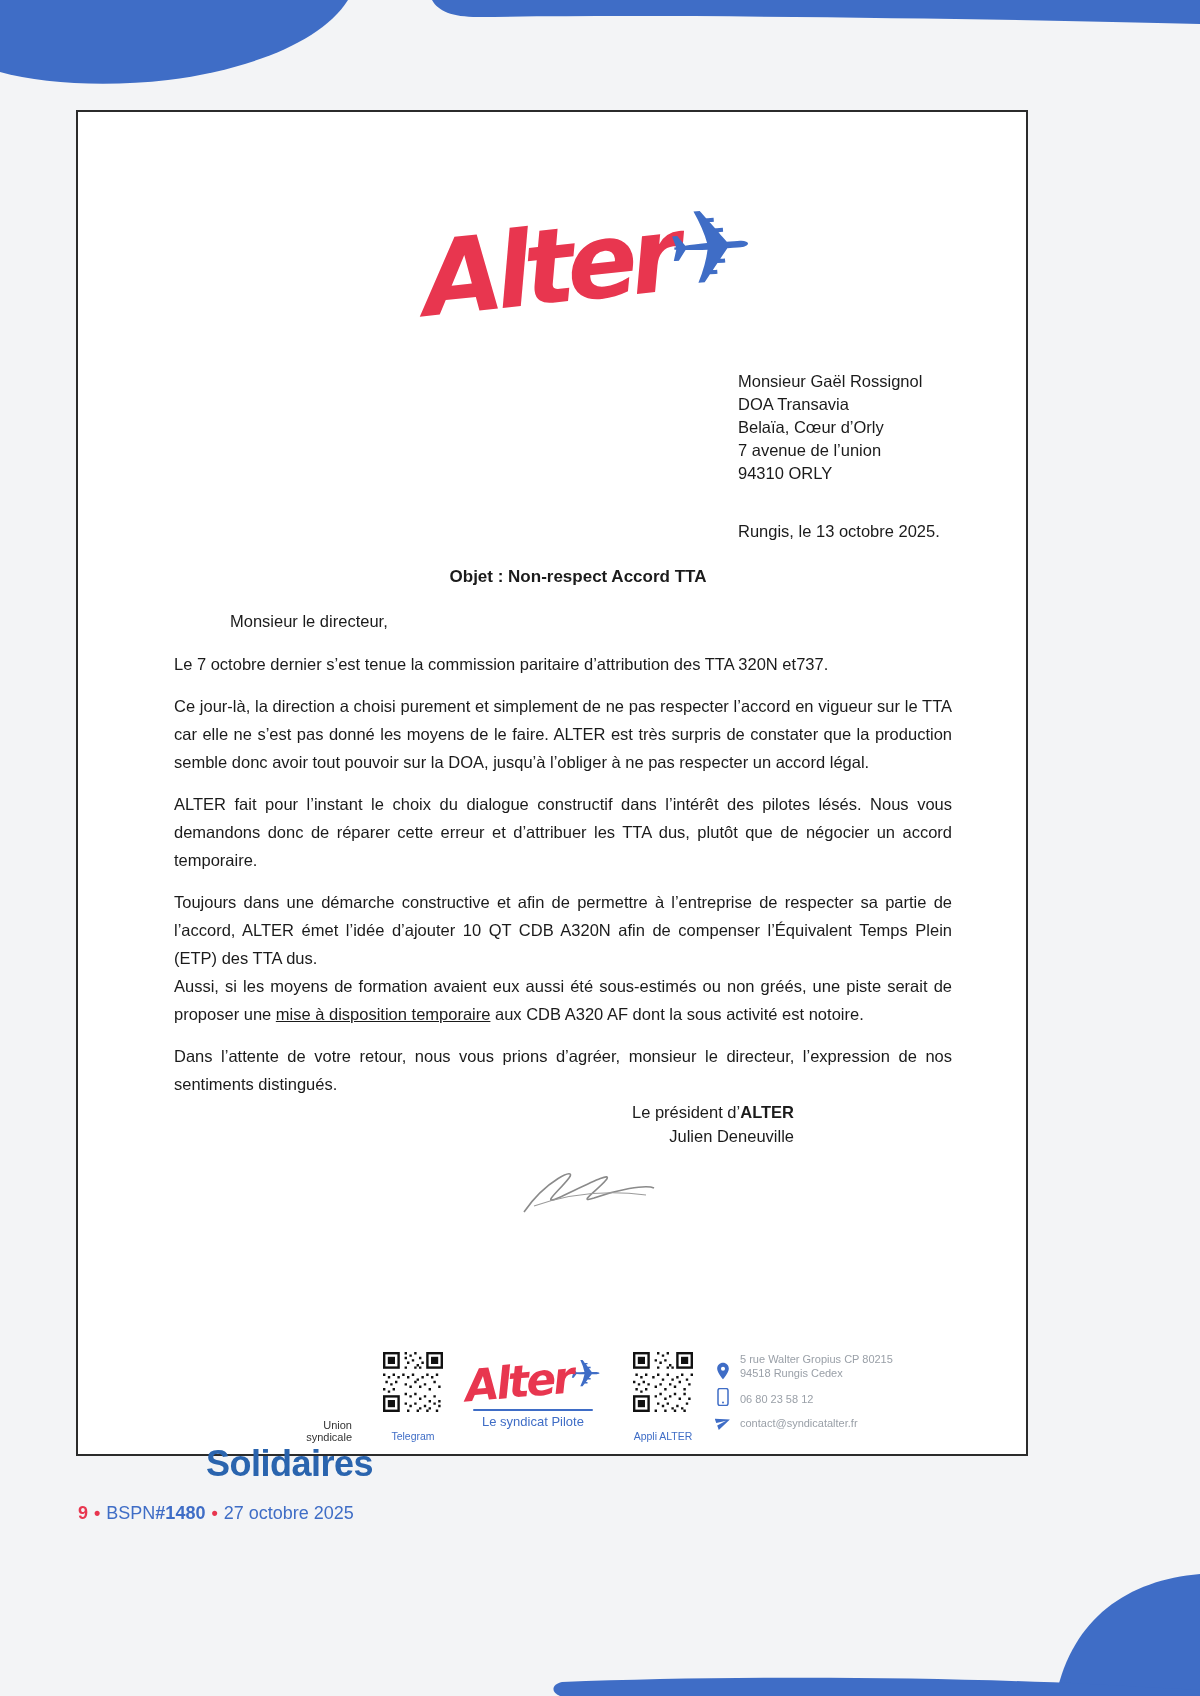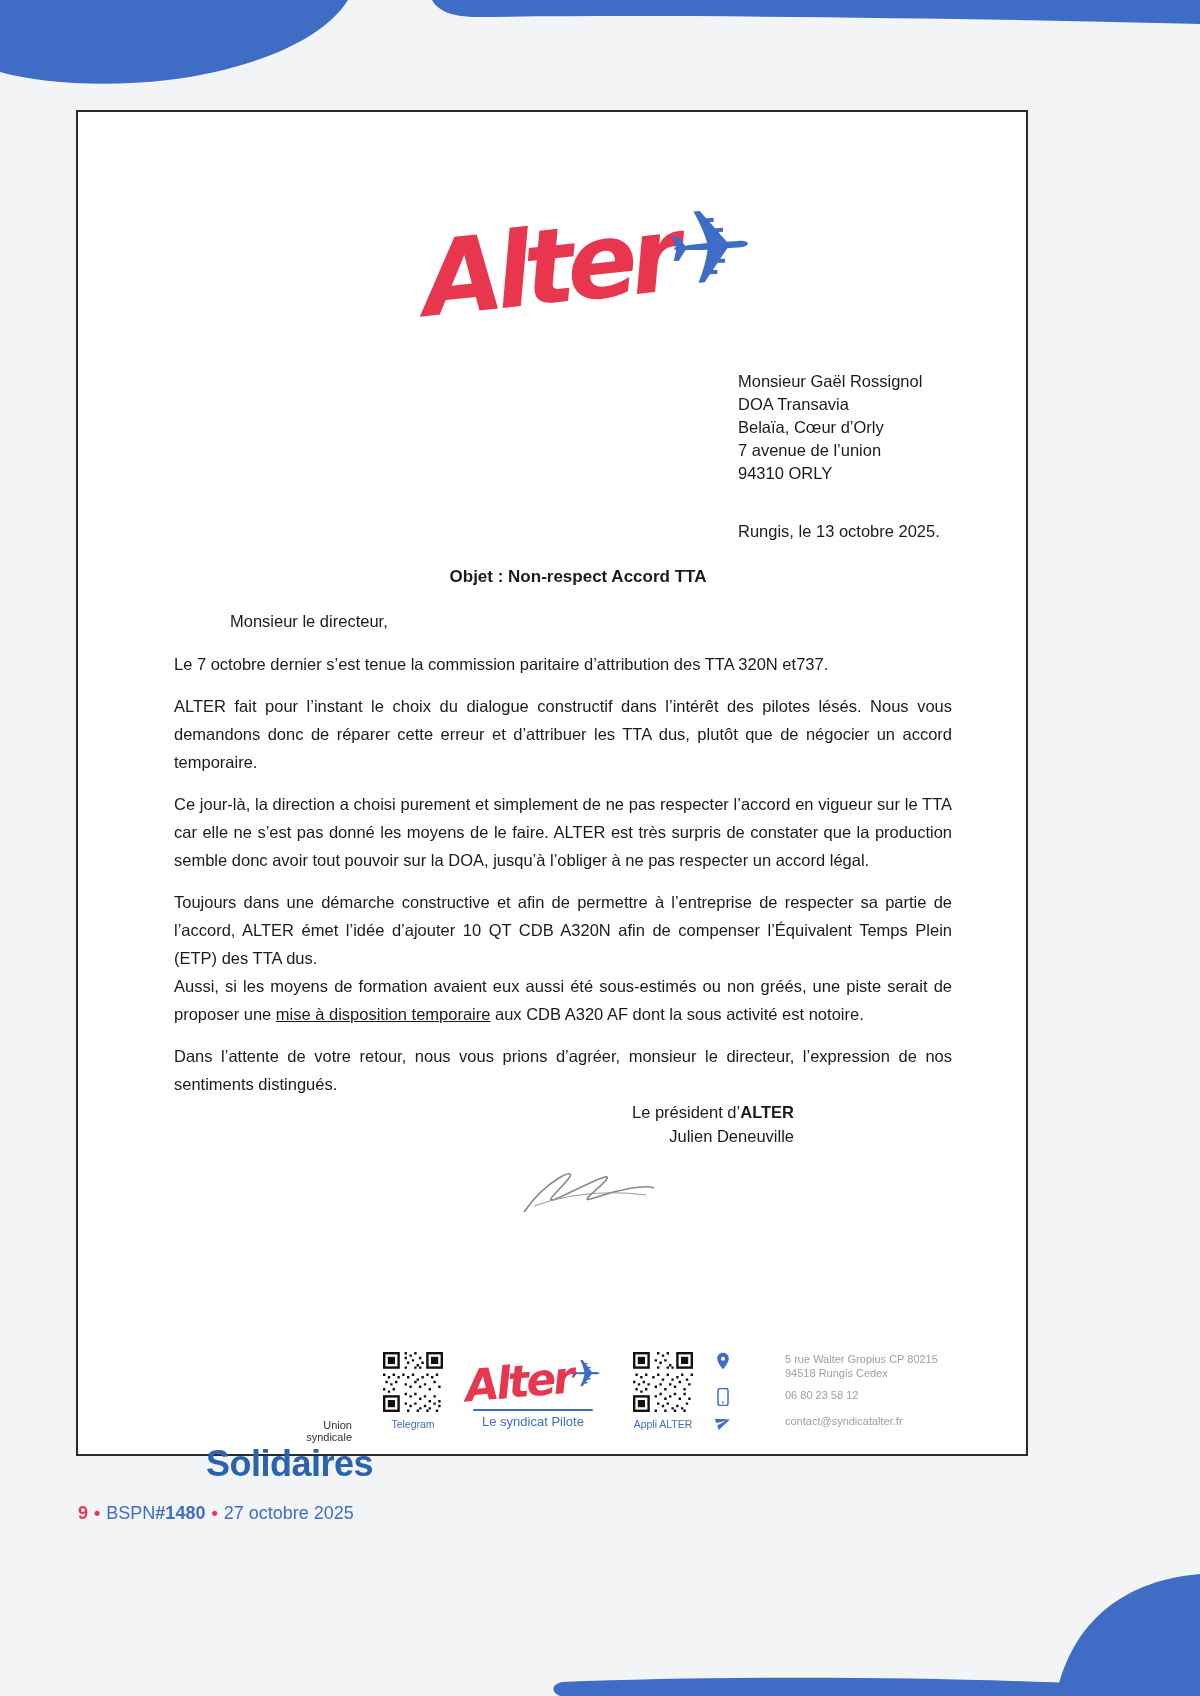--- a/index.html
+++ b/index.html
@@ -60,36 +60,36 @@
 
   
   .f-solidaires { position:absolute; left:128px; top:1307px; width:150px; }
   .f-solidaires .union { font-size:11px; line-height:12px; color:#333;
                          text-align:right; padding-right:4px; }
   .f-solidaires .name  { font-size:36px; font-weight:bold; color:#2a64ae; letter-spacing:-0.5px; }
 
   .f-qr { position:absolute; top:1240px; width:64px; text-align:center; }
   .f-qr.qr1 { left:303px; }
   .f-qr.qr2 { left:553px; }
-  .f-qr .qr-label { font-size:10.5px; color:#3f6dc6; margin-top:2px; }
+  .f-qr .qr-label { font-size:10.5px; color:#3f6dc6; margin-top:14px; }
 
   .f-alter { position:absolute; left:380px; top:1244px; width:150px; text-align:center; }
   .f-alter .brand-row { display:flex; align-items:center; justify-content:center; }
   .f-alter .brand {
     font-size:44px; font-weight:bold; font-style:italic; letter-spacing:-3px;
     color:#e8364f; transform:rotate(-5deg); font-family:"DejaVu Sans", sans-serif;
   }
   .f-alter .plane { font-family:"DejaVu Sans", sans-serif; font-size:38px; color:#3f6dc6;
                     margin-left:-2px; margin-top:-16px; }
   .f-alter .rule { height:2px; background:#3f6dc6; width:120px; margin:2px auto 3px auto; border-radius:2px; }
   .f-alter .tagline { font-size:13px; color:#3f6dc6; }
 
   .f-contact { position:absolute; left:636px; top:1240px; width:250px;
                font-size:11px; line-height:14px; color:#9aa0a8; }
-  .f-contact .row { display:flex; align-items:flex-start; margin-bottom:8px;gap:45px; }
+  .f-contact .row { display:flex; align-items:flex-end; margin-bottom:8px; }
   .f-contact .row .ic { width:18px; flex:0 0 18px; margin-right:8px; display:flex; justify-content:center; }
 
   
   .page-footer { position:absolute; left:78px; top:1503px; font-size:18px; }
   .pf-num  { color:#e8364f; font-weight:bold; }
   .pf-sep  { color:#e8364f; font-weight:bold; padding:0 6px; }
   .pf-bspn { color:#3f6dc6; }
   .pf-issue{ color:#3f6dc6; font-weight:bold; }
   .pf-date { color:#3f6dc6; }
 </style>
@@ -122,22 +122,22 @@
   </div>
 
   <div class="dateline">Rungis, le 13 octobre 2025.</div>
 
   <div class="subject">Objet : Non-respect Accord TTA</div>
 
   <div class="salutation">Monsieur le directeur,</div>
 
   <div class="body-text">
     <p>Le 7 octobre dernier s’est tenue la commission paritaire d’attribution des TTA 320N et737.</p>
+    <p>Ce jour-là, la direction a choisi purement et simplement de ne pas respecter l’accord en vigueur sur le TTA car elle ne s’est pas donné les moyens de le faire. ALTER est très surpris de constater que la production semble donc avoir tout pouvoir sur la DOA, jusqu’à l’obliger à ne pas respecter un accord légal.</p>
     <p>ALTER fait pour l’instant le choix du dialogue constructif dans l’intérêt des pilotes lésés. Nous vous demandons donc de réparer cette erreur et d’attribuer les TTA dus, plutôt que de négocier un accord temporaire.</p>
-    <p>Ce jour-là, la direction a choisi purement et simplement de ne pas respecter l’accord en vigueur sur le TTA car elle ne s’est pas donné les moyens de le faire. ALTER est très surpris de constater que la production semble donc avoir tout pouvoir sur la DOA, jusqu’à l’obliger à ne pas respecter un accord légal.</p>
     <p><span>Toujours dans une démarche constructive et afin de permettre à l’entreprise de respecter sa partie de l’accord, ALTER émet l’idée d’ajouter 10 QT CDB A320N afin de compenser l’Équivalent Temps Plein (ETP) des TTA dus.</span><br><span>Aussi, si les moyens de formation avaient eux aussi été sous-estimés ou non gréés, une piste serait de proposer une </span><span class="ul">mise à disposition temporaire</span><span> aux CDB A320 AF dont la sous activité est notoire.</span></p>
     <p>Dans l’attente de votre retour, nous vous prions d’agréer, monsieur le directeur, l’expression de nos sentiments distingués.</p>
   </div>
 
   <div class="closing">
     <div><span>Le président d’</span><b>ALTER</b></div>
     <div>Julien Deneuville</div>
   </div>
 
   <svg class="signature" width="160" height="70" viewBox="0 0 160 70">

